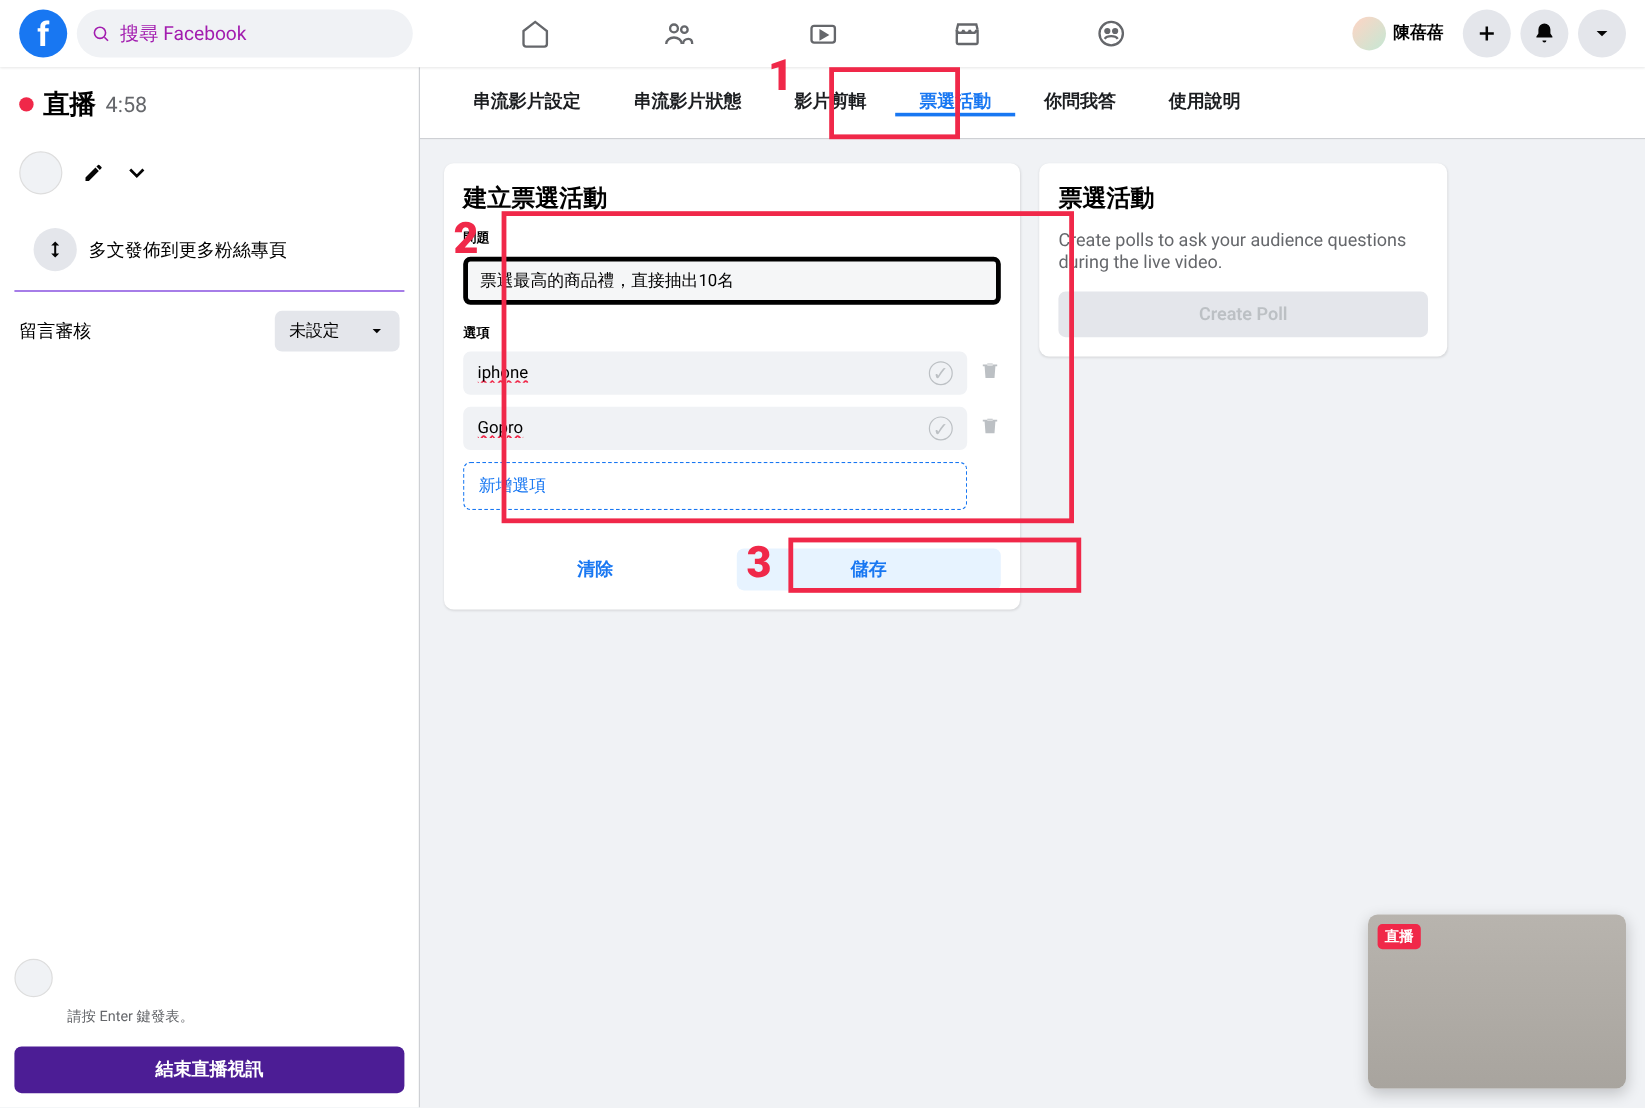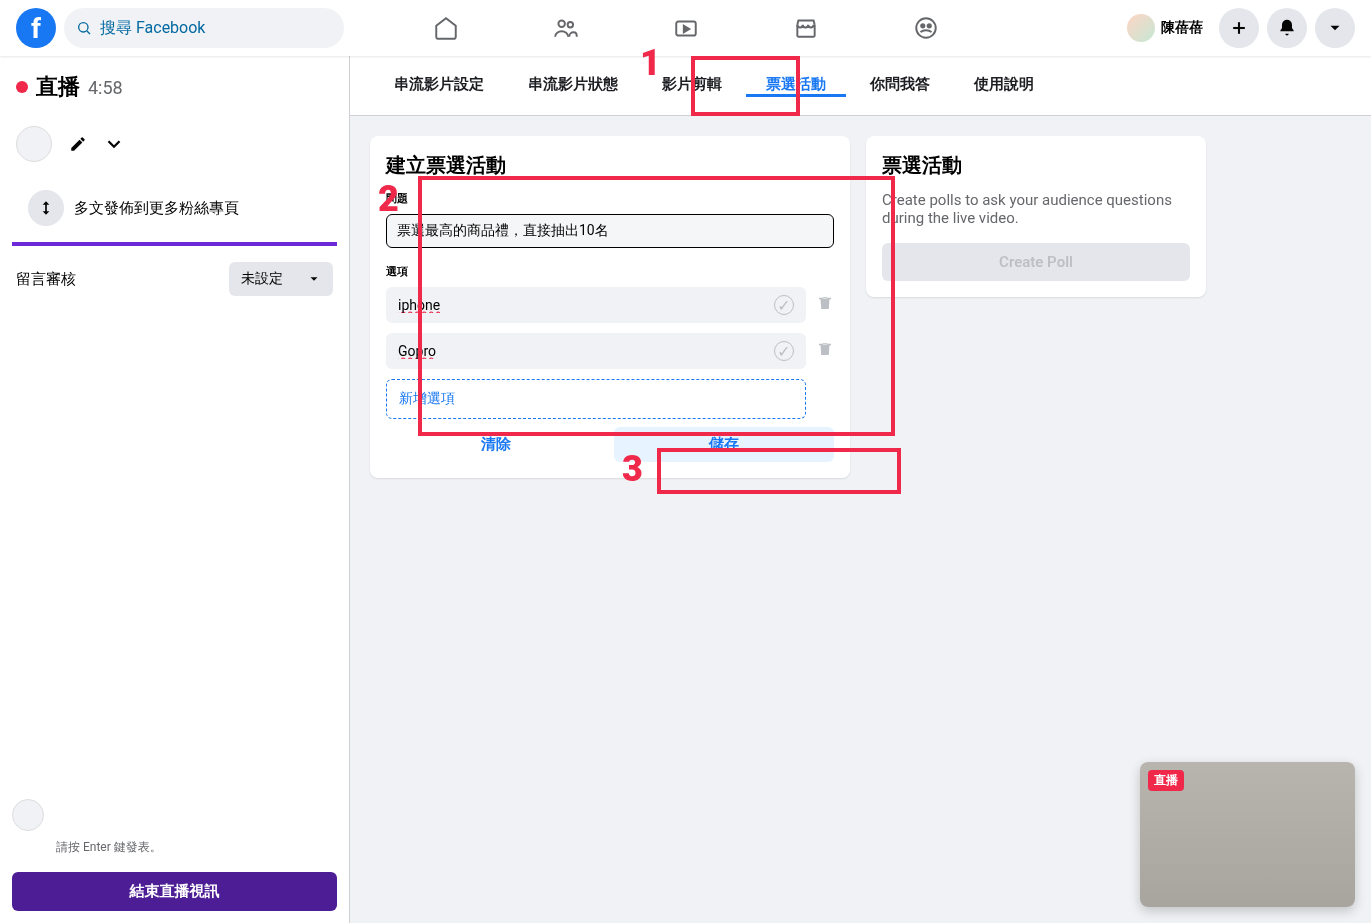--- a/index.html
+++ b/index.html
@@ -1,21 +1,21 @@
 <!DOCTYPE html>
 <html><head>
   <meta charset="utf-8">
   <style>
     * { margin: 0; padding: 0; box-sizing: border-box; font-family: -apple-system, BlinkMacSystemFont, "Segoe UI", Roboto, Helvetica, Arial, sans-serif; }
     body { background: #f0f2f5; width: 1371px; height: 923px; overflow: hidden; position: relative; }
     
     
     .header { background: #fff; height: 56px; display: flex; align-items: center; padding: 0 16px; box-shadow: 0 1px 2px rgba(0,0,0,0.1); position: relative; z-index: 10; }
     .logo { width: 40px; height: 40px; background: #1877f2; border-radius: 50%; display: flex; align-items: center; justify-content: center; color: #fff; font-size: 28px; font-weight: bold; margin-right: 8px; }
-    .search-box { background: #f0f2f5; border-radius: 50px; height: 40px; width: 280px; display: flex; align-items: center; padding: 0 12px; color: #0369a1; }
+    .search-box { background: #f0f2f5; border-radius: 50px; height: 40px; width: 280px; display: flex; align-items: center; padding: 0 12px; color: #a21caf; }
     .search-box svg { margin-right: 8px; }
     .nav-icons { position: absolute; left: 50%; transform: translateX(-50%); display: flex; gap: 8px; }
     .nav-icon { width: 112px; height: 48px; display: flex; align-items: center; justify-content: center; border-radius: 8px; cursor: pointer; }
     .nav-icon svg { color: #65676b; }
     .header-right { margin-left: auto; display: flex; align-items: center; gap: 8px; }
     .user-chip { display: flex; align-items: center; gap: 6px; padding: 4px 8px; border-radius: 18px; cursor: pointer; }
     .avatar { width: 28px; height: 28px; border-radius: 50%; background: linear-gradient(135deg, #ffd4c4, #c4e8d4); }
     .user-name { font-size: 14px; font-weight: 600; }
     .circle-btn { width: 40px; height: 40px; border-radius: 50%; background: #e4e6eb; display: flex; align-items: center; justify-content: center; cursor: pointer; }
     
@@ -25,21 +25,21 @@
     .live-dot { width: 12px; height: 12px; background: #f02849; border-radius: 50%; }
     .live-title { font-size: 22px; font-weight: 700; }
     .live-time { font-size: 18px; color: #65676b; }
     .stream-info { padding: 8px 16px; display: flex; align-items: center; gap: 10px; }
     .stream-avatar { width: 36px; height: 36px; border-radius: 50%; background: #f0f2f5; border: 1px solid #ddd; display:flex; align-items:center; justify-content:center; font-size:9px; color:#8a8d91; }
     .stream-text { flex: 1; }
     .stream-title { font-size: 14px; font-weight: 600; }
     .stream-meta { font-size: 12px; color: #65676b; display: flex; align-items: center; gap: 4px; }
     .stream-actions { display: flex; gap: 4px; }
     .icon-btn { width: 32px; height: 32px; display: flex; align-items: center; justify-content: center; border-radius: 50%; cursor: pointer; }
-    .crosspost { padding: 12px 16px; display: flex; align-items: center; gap: 10px; margin-top: 8px; border-bottom: 4px solid #6d28d9; padding-bottom: 16px; margin-left: 12px; margin-right: 12px; }
+    .crosspost { padding: 12px 16px; display: flex; align-items: center; gap: 10px; margin-top: 8px; border-bottom: 1px solid #6d28d9; padding-bottom: 16px; margin-left: 12px; margin-right: 12px; }
     .crosspost-icon { width: 36px; height: 36px; border-radius: 50%; background: #e4e6eb; display: flex; align-items: center; justify-content: center; }
     .comment-review { padding: 16px; display: flex; align-items: center; justify-content: space-between; }
     .dropdown { background: #e4e6eb; border-radius: 6px; padding: 8px 12px; display: flex; align-items: center; gap: 24px; cursor: pointer; font-size: 14px; }
     
     .sidebar-bottom { margin-top: auto; padding: 12px; }
     .comment-input { display: flex; align-items: center; gap: 8px; padding: 4px 0; }
     .comment-avatar { width: 32px; height: 32px; border-radius: 50%; background: #f0f2f5; border: 1px solid #ddd; }
     .comment-field { flex: 1; background: #f0f2f5; border-radius: 18px; padding: 8px 12px; font-size: 14px; color: #65676b; display: flex; align-items: center; }
     .comment-icons { display: flex; gap: 6px; margin-left: auto; }
     .comment-icons span { width: 20px; height: 20px; display: flex; align-items: center; justify-content: center; color: #65676b; cursor: pointer; }
@@ -54,29 +54,29 @@
     
     .content { padding: 20px; display: flex; gap: 16px; align-items: flex-start; }
     .card { background: #fff; border-radius: 8px; box-shadow: 0 1px 2px rgba(0,0,0,0.1); padding: 16px; }
     .poll-card { flex: 0 0 480px; }
     .poll-side { flex: 0 0 340px; }
     .card-title { font-size: 20px; font-weight: 700; margin-bottom: 12px; }
     .side-desc { font-size: 15px; color: #65676b; margin-bottom: 16px; }
     .create-poll-btn { width: 100%; padding: 10px; background: #e4e6eb; color: #bcc0c4; border: none; border-radius: 6px; font-size: 15px; font-weight: 600; }
     
     .form-label { font-size: 11px; font-weight: 600; margin-bottom: 8px; margin-top: 8px; }
-    .text-input { width: 100%; padding: 8px 10px; border: 1px solid #000000; border-radius: 6px; font-size: 14px; background: #f5f6f7; }
+    .text-input { width: 100%; padding: 8px 10px; border: 4px solid #000000; border-radius: 6px; font-size: 14px; background: #f5f6f7; }
     .option-row { display: flex; align-items: center; gap: 10px; margin-bottom: 10px; }
     .option-input { flex: 1; padding: 10px 12px; border: none; border-radius: 6px; background: #f0f2f5; font-size: 14px; text-decoration: underline wavy #f02849; text-decoration-skip-ink: none; }
     .option-check { width: 20px; height: 20px; border: 1.5px solid #bcc0c4; border-radius: 50%; display: flex; align-items: center; justify-content: center; color: #bcc0c4; position: absolute; right: 12px; }
     .option-wrap { position: relative; flex: 1; display: flex; align-items: center; }
     .trash { color: #bcc0c4; cursor: pointer; }
     .add-option { border: 1px dashed #1877f2; border-radius: 6px; padding: 10px 12px; color: #1877f2; font-size: 14px; cursor: pointer; background: transparent; width: 100%; text-align: left; }
     
-    .form-actions { display: flex; gap: 8px; margin-top: 8px; }
+    .form-actions { display: flex; gap: 8px; margin-top: 32px; }
     .btn { flex: 1; padding: 8px; border: none; border-radius: 6px; font-size: 15px; font-weight: 600; cursor: pointer; }
     .btn-clear { background: transparent; color: #1877f2; }
     .btn-save { background: #e7f3ff; color: #1877f2; }
     
     
     .annot { position: absolute; border: 4px solid #f02849; z-index: 100; pointer-events: none; }
     .annot-num { position: absolute; color: #f02849; font-size: 36px; font-weight: 900; z-index: 101; pointer-events: none; }
     
     
     .video-preview { position: absolute; right: 16px; bottom: 16px; width: 215px; height: 145px; background: linear-gradient(180deg, #b8b4ae 0%, #a8a49e 100%); border-radius: 8px; box-shadow: 0 4px 12px rgba(0,0,0,0.2); }

